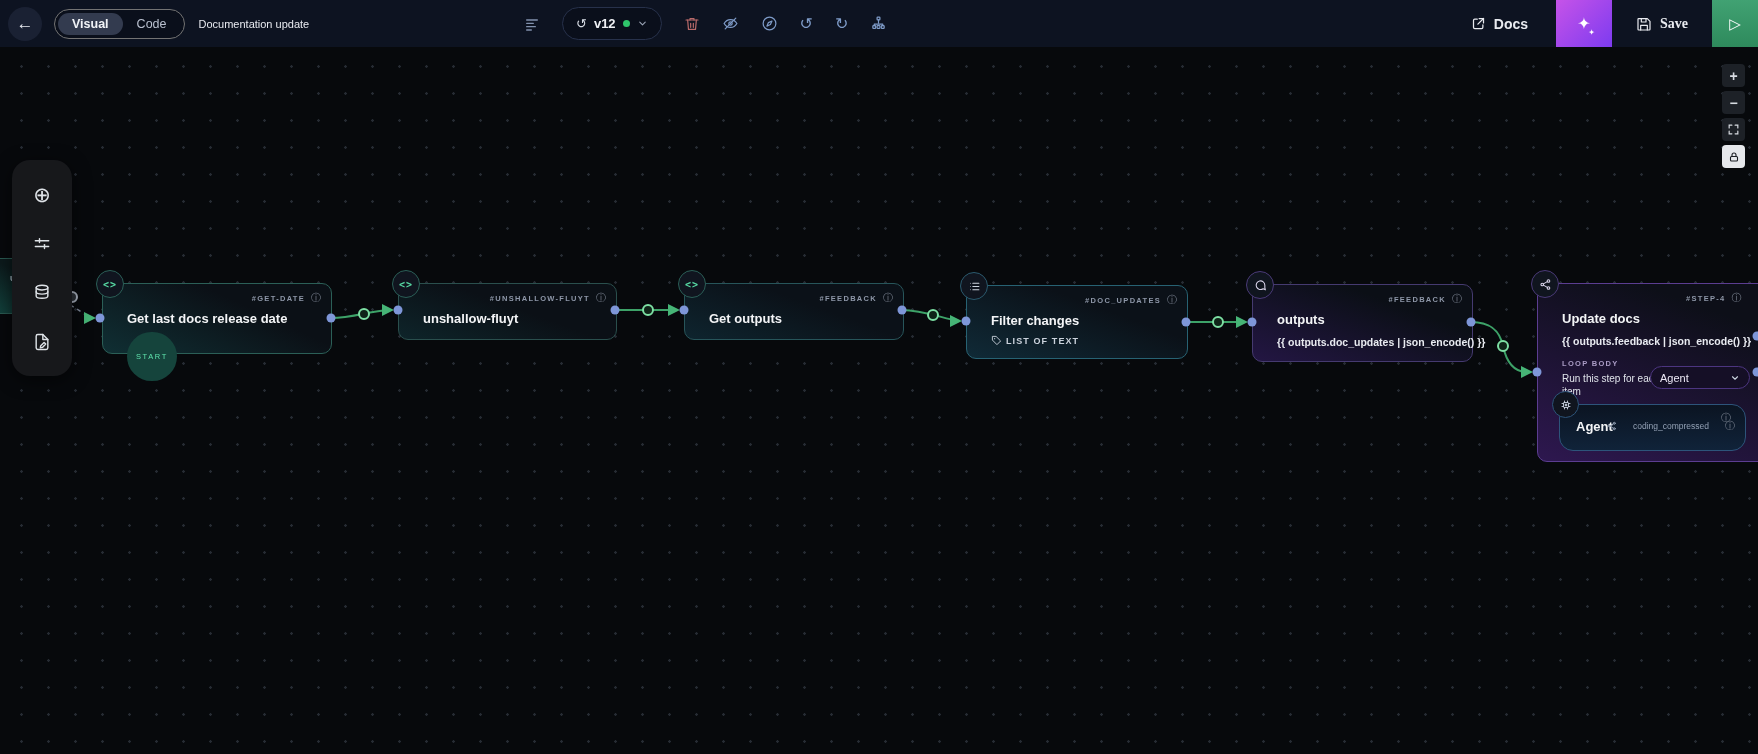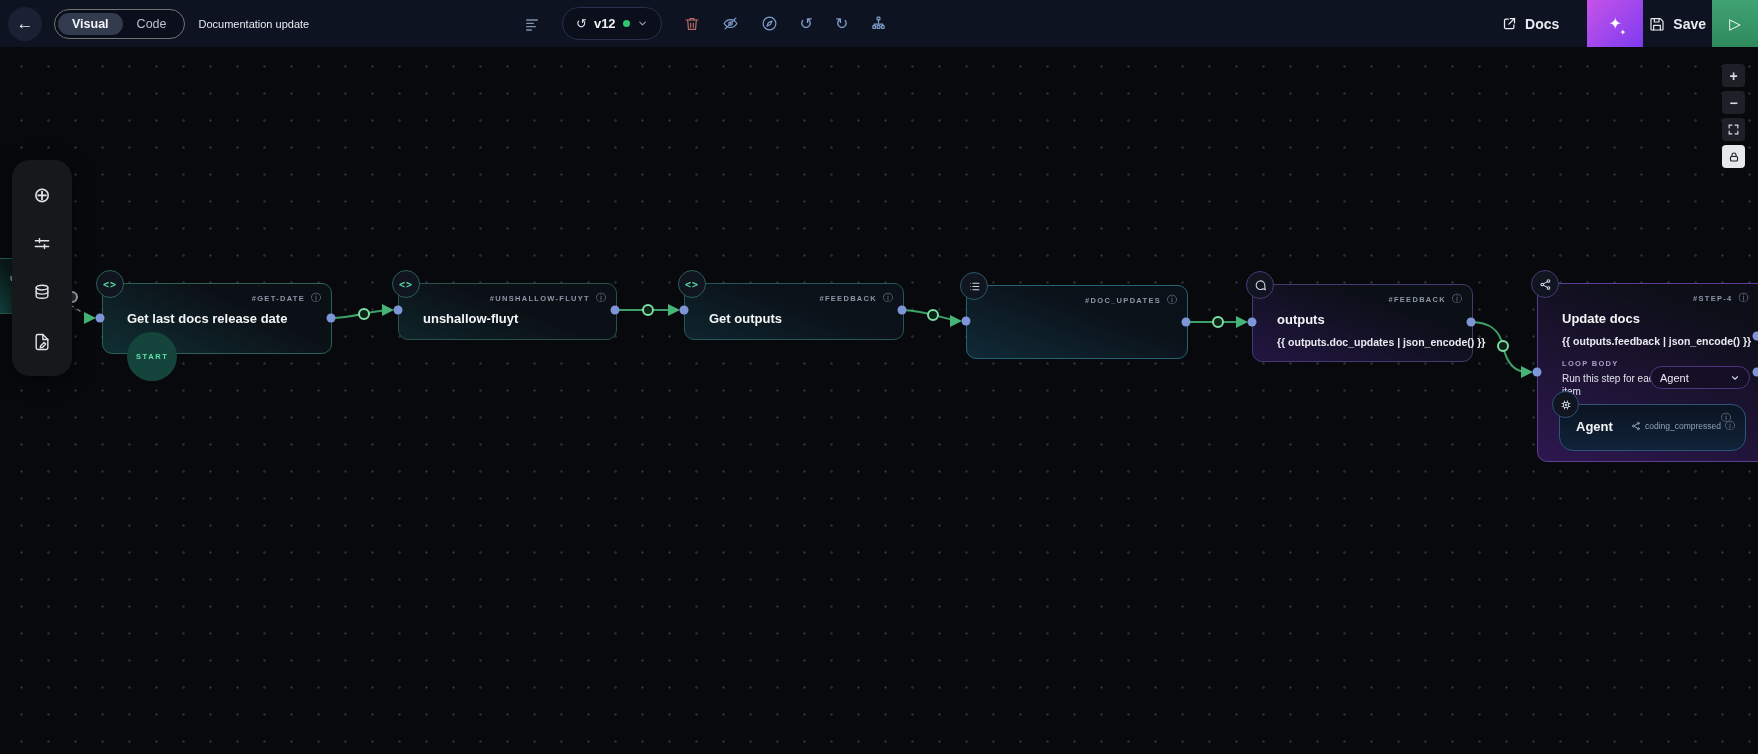--- a/index.html
+++ b/index.html
@@ -16,21 +16,21 @@
   .icon-btn{background:none;border:none;padding:0;display:flex;align-items:center;justify-content:center;cursor:pointer;color:#7f9cc9;}
   .icon-btn.red{color:#b96a6a;}
   .glyph{font-size:16px;line-height:1;}
   .version-pill{display:flex;align-items:center;gap:7px;height:31px;padding:0 13px;border:1px solid #27314b;border-radius:17px;background:#0a0f1b;cursor:pointer;}
   .version-pill .hist{color:#d5dae2;font-size:13px;}
   .version-pill .vlabel{color:#eef0f4;font-size:13px;font-weight:700;}
   .vdot{width:7px;height:7px;border-radius:50%;background:#2fc56b;}
   .right-cluster{margin-left:auto;display:flex;align-items:center;height:61px;justify-content:center;}
   .docs-btn,.save-btn{display:flex;align-items:center;gap:8px;color:#e9ebf0;font-size:14px;font-weight:600;background:none;border:none;cursor:pointer;}
   .docs-btn{margin-right:22px;}
-  .save-btn{margin:0 0;}
+  .save-btn{margin:0 18px;font-family:Liberation Serif, serif;}
   .sparkle-btn{width:56px;height:47px;border:none;cursor:pointer;background:linear-gradient(135deg,#c653e8 0%,#7d3bf0 100%);color:#fff;position:relative;}
   .sparkle-btn .s1{font-size:16px;}
   .sparkle-btn .s2{position:absolute;font-size:8px;right:17px;bottom:10px;}
   .run-btn{width:46px;height:47px;border:none;cursor:pointer;background:linear-gradient(180deg,#41a273,#2e8a5c);color:#fff;font-size:15px;}
 
   
   .canvas{position:absolute;left:0;top:47px;width:1758px;height:707px;background:#07090c;background-image:radial-gradient(circle,#262b33 1.1px,transparent 1.5px);background-size:27px 27px;background-position:8px 6px;z-index:1;}
 
   
   .node{position:absolute;border-radius:10px;color:#fff;z-index:2;}
@@ -39,36 +39,36 @@
   .n2{left:684px;top:283px;width:218px;height:55px;border:1px solid #27555a;background:linear-gradient(200deg,#0b1118 40%,#0f2b36 120%);}
   .n3{left:966px;top:285px;width:220px;height:72px;border:1px solid #276273;background:linear-gradient(200deg,#0b1118 35%,#11303e 115%);}
   .n4{left:1252px;top:284px;width:219px;height:76px;border:1px solid #453a70;background:linear-gradient(200deg,#0b0f16 30%,#2a1850 120%);text-decoration:underline;}
   .n5{left:1537px;top:283px;width:250px;height:177px;border:1px solid #5b3d91;background:linear-gradient(200deg,#0d0f18 20%,#34195a 115%);}
   .badge{position:absolute;left:-7px;top:-14px;width:26px;height:26px;border-radius:50%;background:#10151f;display:flex;align-items:center;justify-content:center;z-index:3;}
   .badge.teal{border:1px solid #2b5f57;color:#57d9a3;}
   .badge.blue{border:1px solid #2b5a6e;color:#cfd6e0;}
   .badge.purple{border:1px solid #4a3a78;color:#d7d2e8;}
   .badge .code-glyph{font-size:10px;font-weight:700;letter-spacing:1px;color:#57d9a3;font-family:"DejaVu Sans Mono",monospace;}
   .tag-row{position:absolute;top:9px;right:10px;display:flex;align-items:center;gap:6px;}
-  .tag-row.leftpin{right:auto;left:155px;}
+  .tag-row.leftpin{right:auto;left:148px;}
   .node-tag{font-size:7.5px;font-weight:700;letter-spacing:1.3px;color:#8e97a8;}
   .info{font-size:10px;color:#79818f;line-height:1;}
   .node .content{position:absolute;left:24px;top:27px;right:14px;}
   .node-title{font-size:13px;font-weight:700;color:#f3f4f6;white-space:nowrap;}
-  .start-badge{display:inline-block;margin-top:6px;background:#15443c;color:#5fe3ad;font-size:7.5px;font-weight:700;letter-spacing:1.6px;padding:20px 9px;border-radius:999px;}
+  .start-badge{display:inline-block;margin-top:6px;background:#15443c;color:#5fe3ad;font-size:7.5px;font-weight:400;letter-spacing:1.6px;padding:20px 9px;border-radius:999px;}
   .type-row{display:flex;align-items:center;gap:4px;margin-top:7px;color:#cbd2dc;font-size:9px;font-weight:700;letter-spacing:1.1px;}
   .template-text{margin-top:9px;font-size:10.5px;font-weight:600;color:#e8eaf0;white-space:nowrap;}
   .loop-label{margin-top:12px;font-size:7.5px;font-weight:700;letter-spacing:1.3px;color:#a99bc4;}
   .loop-desc{margin-top:4px;font-size:10px;color:#dfe3ea;width:98px;line-height:1.3;}
   .agent-select{position:absolute;left:112px;top:82px;width:100px;height:23px;background:#150f26;border:1px solid #4c3580;border-radius:12px;display:flex;align-items:center;justify-content:space-between;padding:0 9px;box-sizing:border-box;color:#ece8f5;font-size:11px;cursor:pointer;}
   .child-card{position:absolute;left:21px;top:120px;width:185px;height:45px;border:1px solid #2d547a;border-radius:14px;background:linear-gradient(180deg,#0b1422,#102339);}
   .child-badge{position:absolute;left:-8px;top:-14px;width:25px;height:25px;border-radius:50%;background:#10151f;border:1px solid #2d547a;color:#c9d3e2;display:flex;align-items:center;justify-content:center;}
   .child-title{position:absolute;left:16px;top:14px;font-size:13px;font-weight:700;color:#f3f4f6;}
   .child-info-top{position:absolute;right:14px;top:8px;}
-  .model-row{position:absolute;right:10px;top:16px;display:flex;align-items:flex-start;gap:4px;color:#93a0b4;font-size:8.5px;}
+  .model-row{position:absolute;right:10px;top:16px;display:flex;align-items:flex-start;gap:16px;color:#93a0b4;font-size:8.5px;}
 
   
   .fragment{position:absolute;left:-3px;top:258px;width:22px;height:54px;border:1px solid #2a5a52;border-radius:0 9px 9px 0;background:linear-gradient(205deg,#0c1a1c 20%,#145048 130%);z-index:1;}
   .fragment span{position:absolute;left:12px;top:15px;font-size:8px;font-weight:700;letter-spacing:1.2px;color:#aebdc9;}
 
   
   .edges{position:absolute;left:0;top:0;z-index:4;pointer-events:none;}
 
   
   .palette{position:absolute;left:12px;top:160px;width:60px;height:216px;background:#17181b;border-radius:18px;box-shadow:0 4px 18px rgba(0,0,0,.55);display:flex;flex-direction:column;align-items:center;justify-content:space-around;padding:10px 0;box-sizing:border-box;z-index:6;}
@@ -228,20 +228,30 @@
         <circle cx="4.5" cy="12" r="0.9" fill="currentColor" stroke="none"></circle>
         <circle cx="4.5" cy="18" r="0.9" fill="currentColor" stroke="none"></circle>
         <line x1="9" y1="6" x2="20" y2="6"></line>
         <line x1="9" y1="12" x2="20" y2="12"></line>
         <line x1="9" y1="18" x2="20" y2="18"></line>
       </svg>
   </div>
   <div class="tag-row">
     <span class="node-tag">#DOC_UPDATES</span>
     <span class="info">ⓘ</span>
+  </div>
+  <div class="content">
+    <div class="node-title">Filter changes</div>
+    <div class="type-row">
+      <svg width="11" height="11" viewBox="0 0 24 24" fill="none" stroke="#cbd2dc" stroke-width="2" stroke-linejoin="round">
+          <path d="M3 3h8l10 10-8 8L3 11z"></path>
+          <circle cx="8" cy="8" r="1.3" fill="#cbd2dc" stroke="none"></circle>
+        </svg>
+      <span>LIST OF TEXT</span>
+    </div>
   </div>
 </div>
 
 <div class="node n4">
   <div class="badge purple">
     <svg width="13" height="13" viewBox="0 0 24 24" fill="none" stroke="currentColor" stroke-width="2" stroke-linejoin="round">
         <path d="M20 11.5a8 8 0 1 0-3.2 6.4L21 20l-1-4.2z"></path>
       </svg>
   </div>
   <div class="tag-row">

